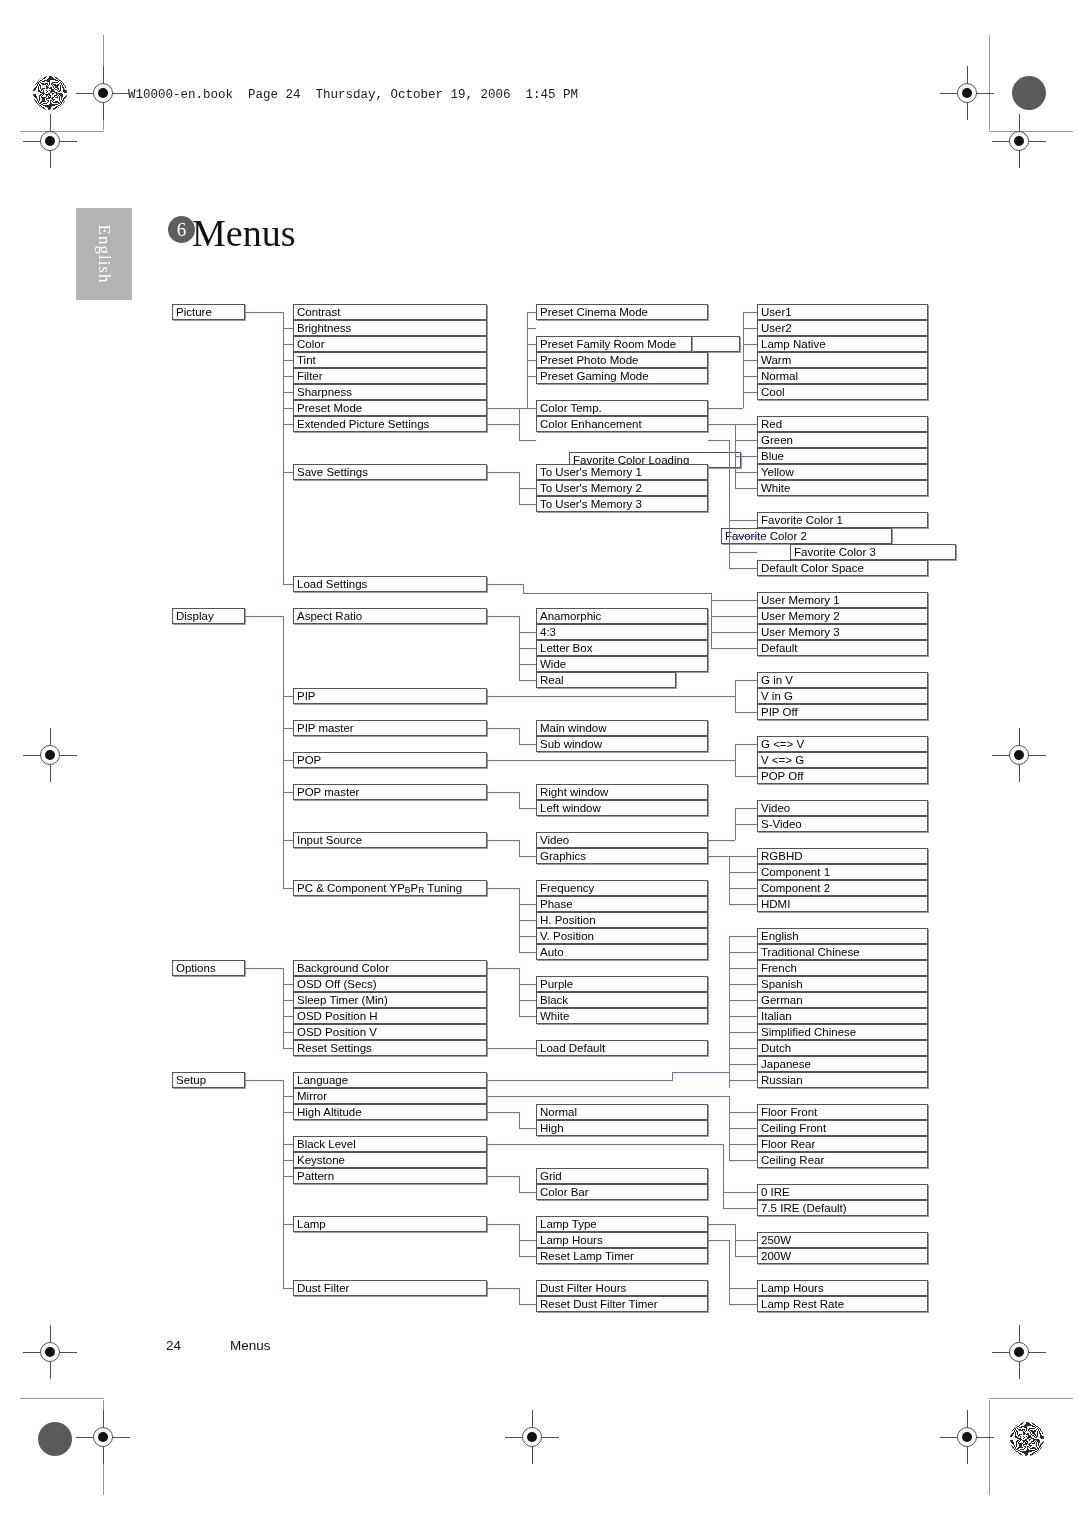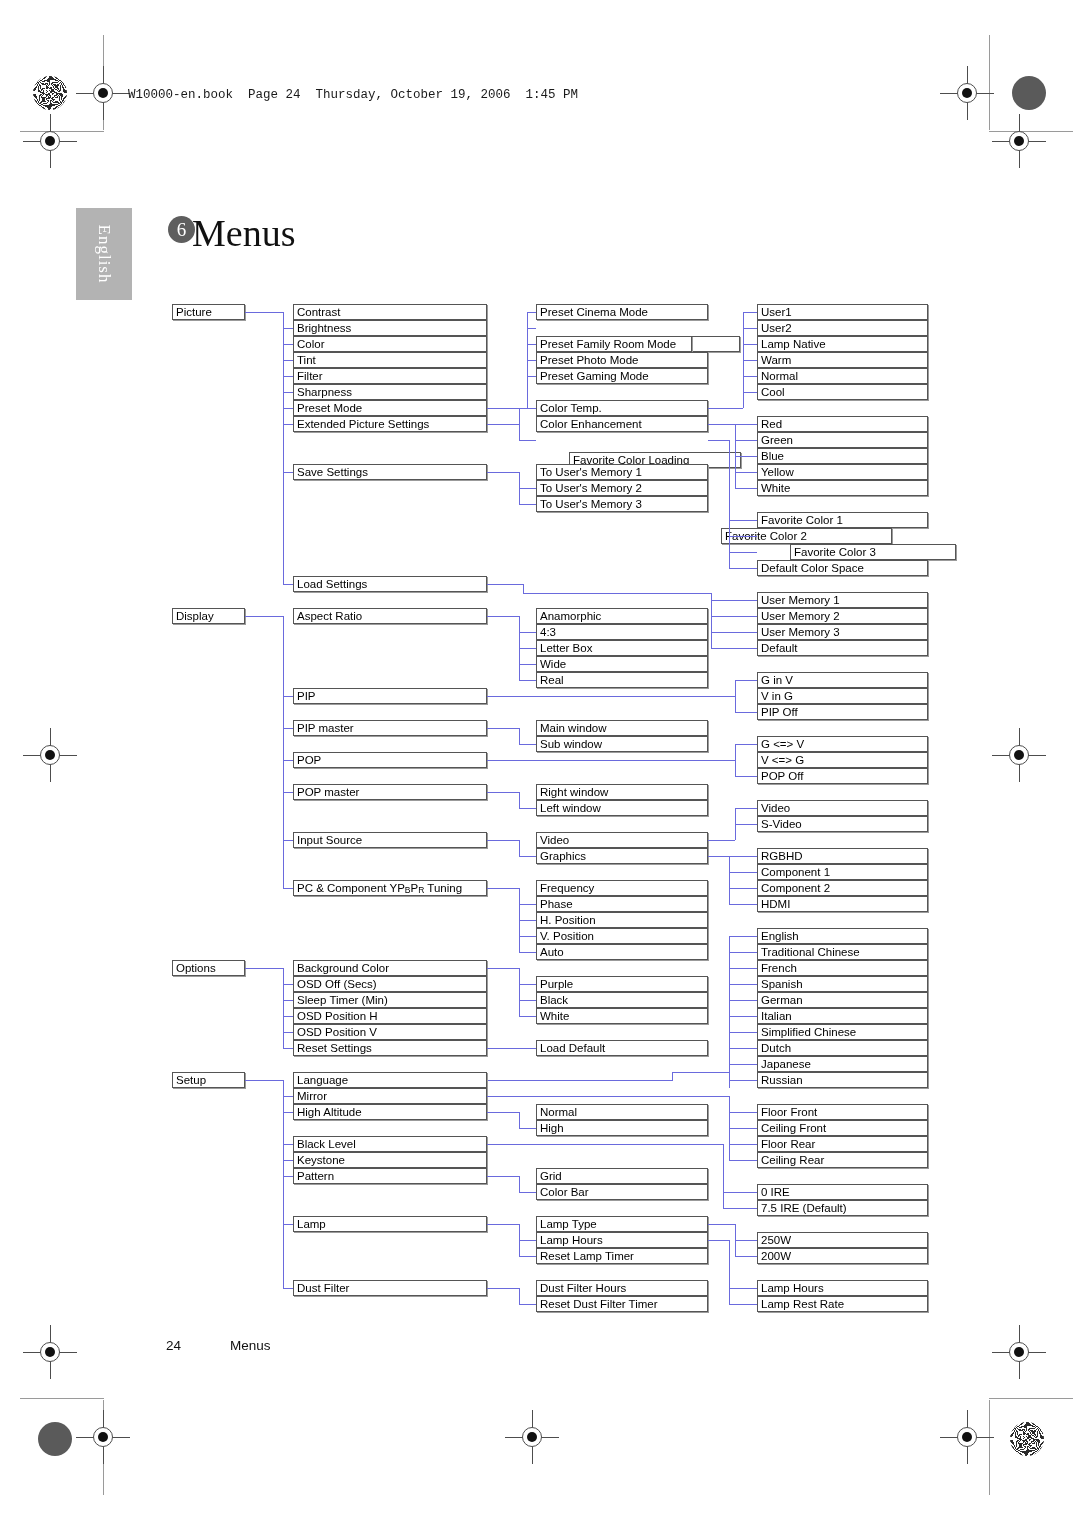--- a/index.html
+++ b/index.html
@@ -381,21 +381,21 @@
   <div class="ln lnh" style="left:283px; top:728px; width:10px;"></div>
   <div class="ln lnh" style="left:283px; top:760px; width:10px;"></div>
   <div class="ln lnh" style="left:283px; top:792px; width:10px;"></div>
   <div class="ln lnh" style="left:283px; top:840px; width:10px;"></div>
   <div class="ln lnh" style="left:283px; top:888px; width:10px;"></div>
 
   <div class="bx" style="left:536px; top:608px; width:172px;">Anamorphic</div>
   <div class="bx" style="left:536px; top:624px; width:172px;">4:3</div>
   <div class="bx" style="left:536px; top:640px; width:172px;">Letter Box</div>
   <div class="bx" style="left:536px; top:656px; width:172px;">Wide</div>
-  <div class="bx" style="left:536px; top:672px; width:172px;">Real</div>
+  <div class="bx" style="left:536px; top:672px; width:140px;">Real</div>
 
   <div class="ln lnh" style="left:487px; top:616px; width:32px;"></div>
   <div class="ln lnv" style="left:519px; top:616px; height:64px;"></div>
   <div class="ln lnh" style="left:519px; top:632px; width:17px;"></div>
   <div class="ln lnh" style="left:519px; top:648px; width:17px;"></div>
   <div class="ln lnh" style="left:519px; top:664px; width:17px;"></div>
   <div class="ln lnh" style="left:519px; top:680px; width:17px;"></div>
 
   <div class="bx" style="left:757px; top:672px; width:171px;">G in V</div>
   <div class="bx" style="left:757px; top:688px; width:171px;">V in G</div>

